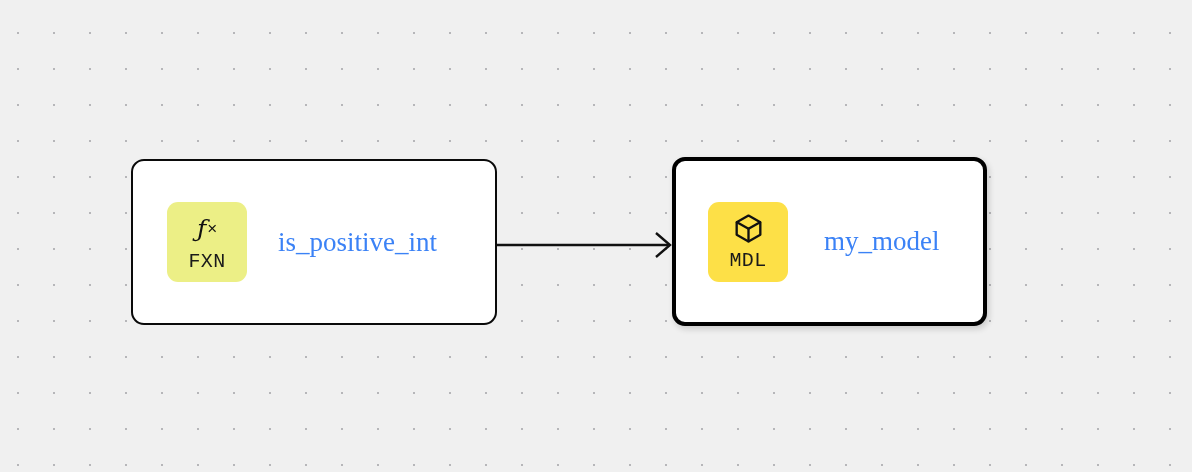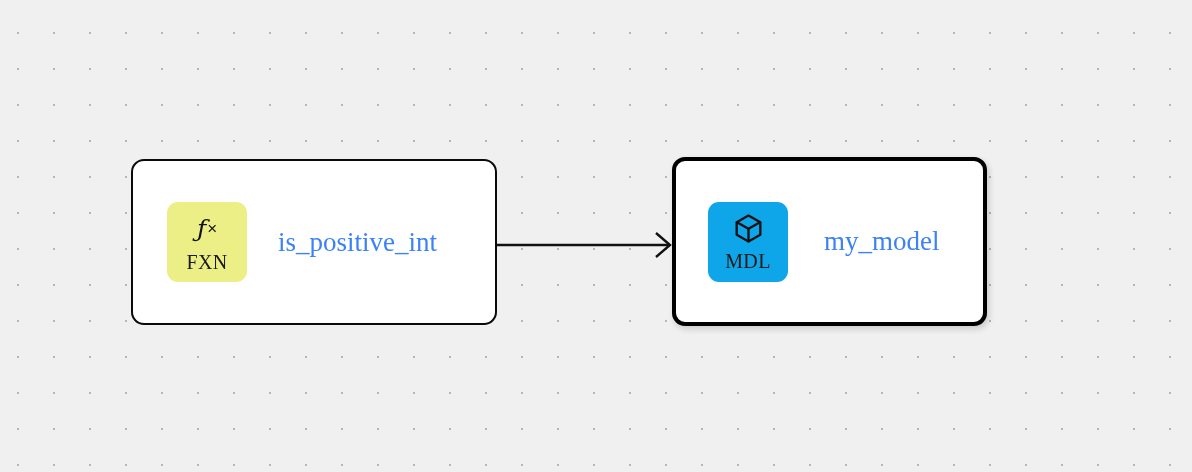--- a/index.html
+++ b/index.html
@@ -60,21 +60,21 @@
     width: 80px;
     height: 80px;
     border-radius: 11px;
     display: flex;
     flex-direction: column;
     align-items: center;
     justify-content: center;
     flex: 0 0 auto;
   }
   .badge-fxn { background: #ecef86; }
-  .badge-mdl { background: #0ea5e9; }
+  .badge-mdl { background: #fde047; }
 
   .badge-glyph {
     font-family: "DejaVu Serif", serif;
     font-size: 25px;
     font-style: italic;
     line-height: 1;
     color: #111111;
     height: 32px;
     display: flex;
     align-items: center;
@@ -86,21 +86,21 @@
     font-size: 17px;
     margin-left: 1px;
   }
   .badge-icon {
     height: 32px;
     display: flex;
     align-items: center;
     justify-content: center;
   }
   .badge-label {
-    font-family: Liberation Serif, serif;
+    font-family: Liberation Mono, monospace;
     font-size: 20px;
     letter-spacing: 0.4px;
     color: #1a1a1a;
     line-height: 1;
     margin-top: 7px;
   }
 
   
   .node-title {
     font-family: Liberation Serif, serif;

